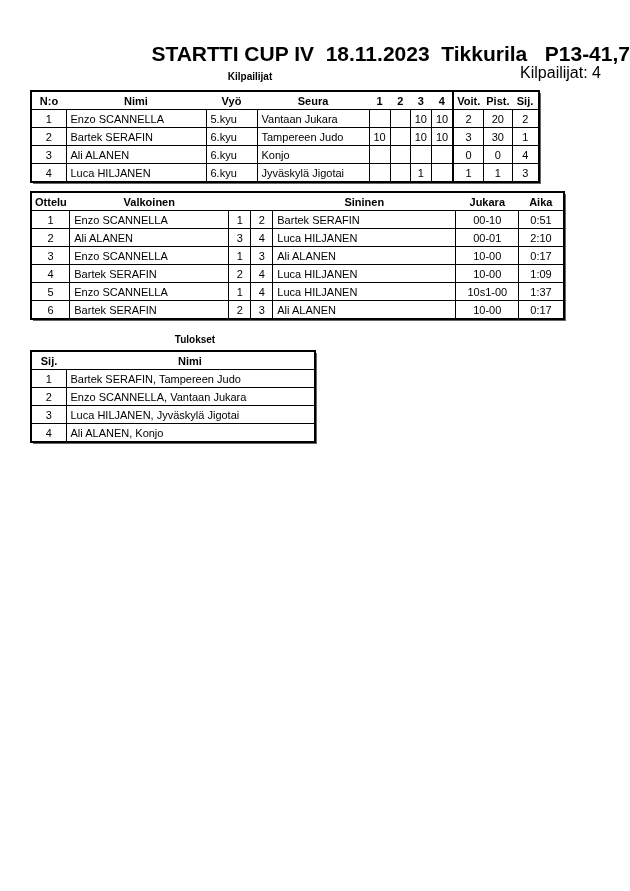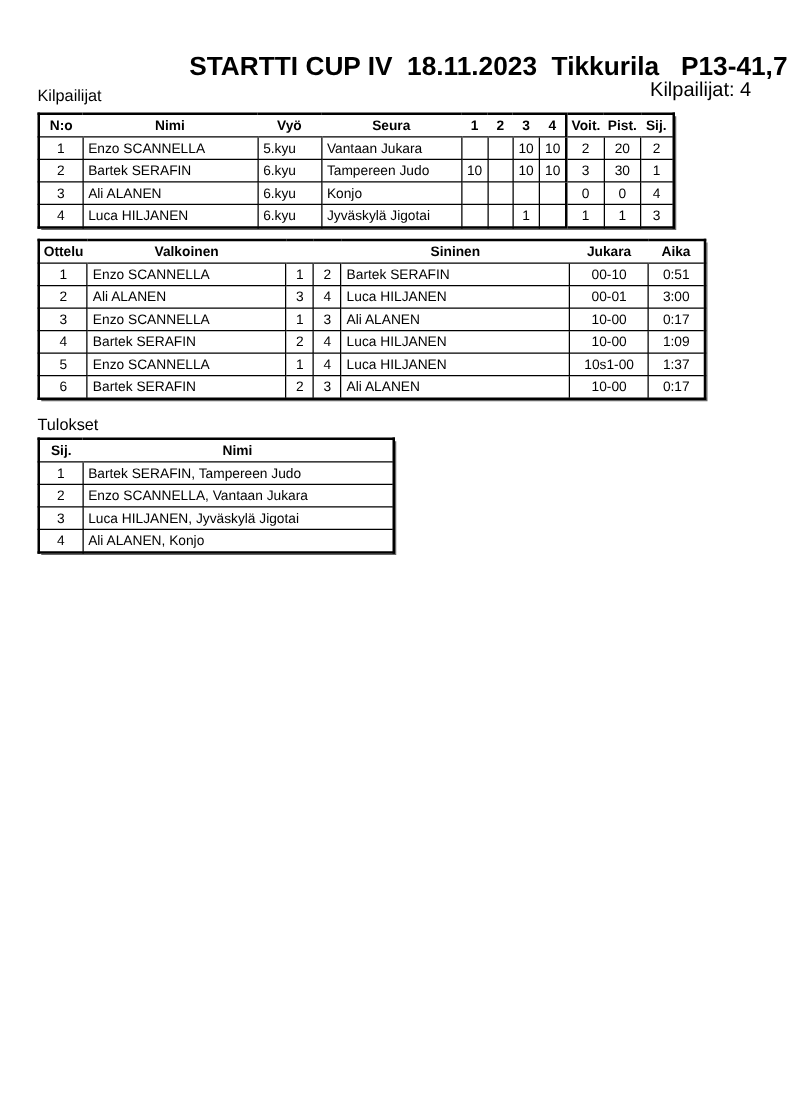--- a/index.html
+++ b/index.html
@@ -5,21 +5,21 @@
   html,body { margin:0; padding:0; background:#ffffff; }
   body { width:630px; height:891px; font-family:"Liberation Sans", sans-serif; color:#000; }
   .page { position:relative; width:630px; height:891px; background:#fff; overflow:hidden; }
 
   .title {
     margin:0; padding-top:43px; text-align:right;
     font-size:21px; font-weight:bold; white-space:pre; line-height:21px;
   }
 
   .sec-label {
-    font-weight:normal; font-size:13px; line-height:13px; white-space:pre;
+    font-weight:bold; font-size:10px; line-height:13px; text-align:center; white-space:pre;
   }
   .kilp-label   { width:440px; margin:6px 0 0 30px; }
   .ottelut-label{ width:525px; margin:10px 0 0 30px; }
   .tulokset-label{ width:330px; margin:13px 0 0 30px; }
 
   .count {
     position:absolute; top:67px; right:29px; font-size:16px; line-height:11px; white-space:pre;
   }
 
   table.tbl {
@@ -172,21 +172,21 @@
           <td class="c">00-10</td>
           <td class="c">0:51</td>
         </tr>
         <tr>
           <td class="c">2</td>
           <td class="l">Ali ALANEN</td>
           <td class="c">3</td>
           <td class="c">4</td>
           <td class="l">Luca HILJANEN</td>
           <td class="c">00-01</td>
-          <td class="c">3:00</td>
+          <td class="c">2:10</td>
         </tr>
         <tr>
           <td class="c">3</td>
           <td class="l">Enzo SCANNELLA</td>
           <td class="c">1</td>
           <td class="c">3</td>
           <td class="l">Ali ALANEN</td>
           <td class="c">10-00</td>
           <td class="c">0:17</td>
         </tr>

